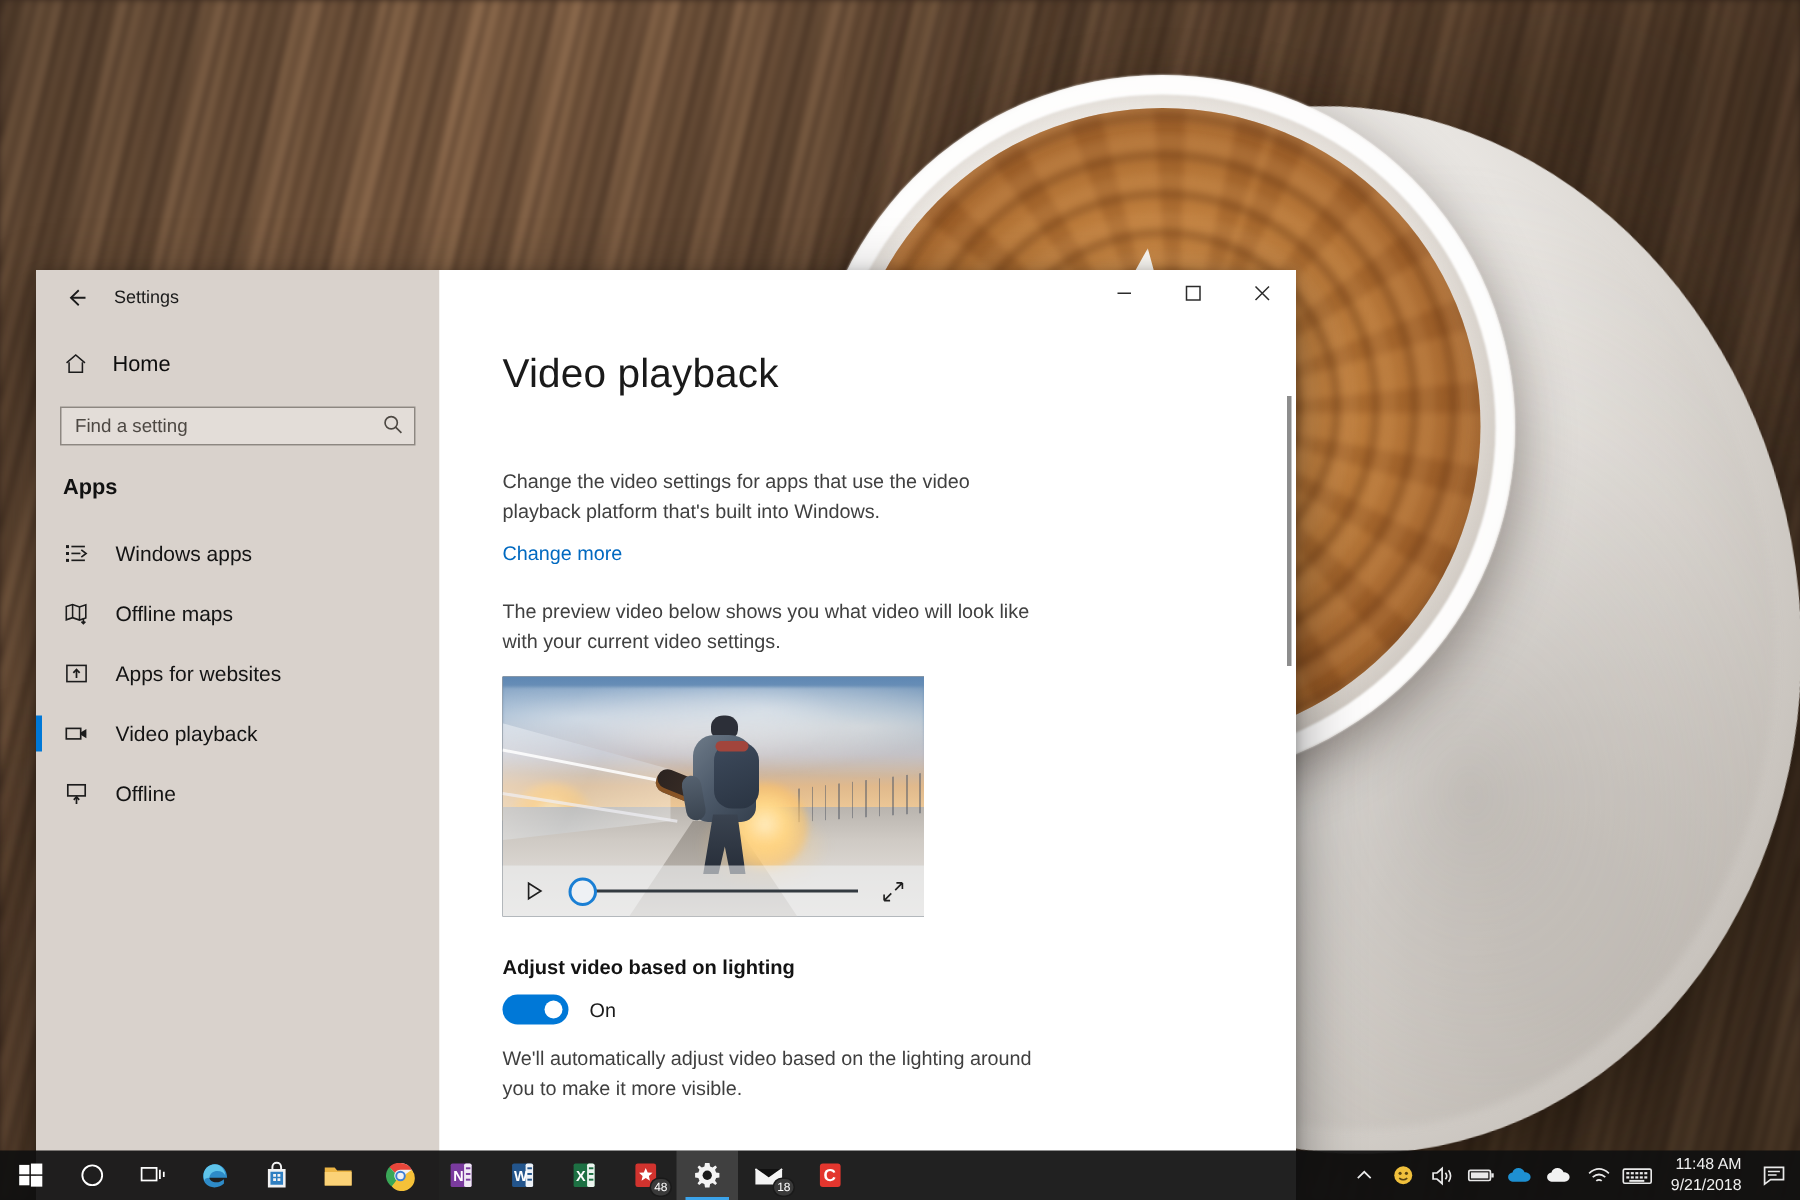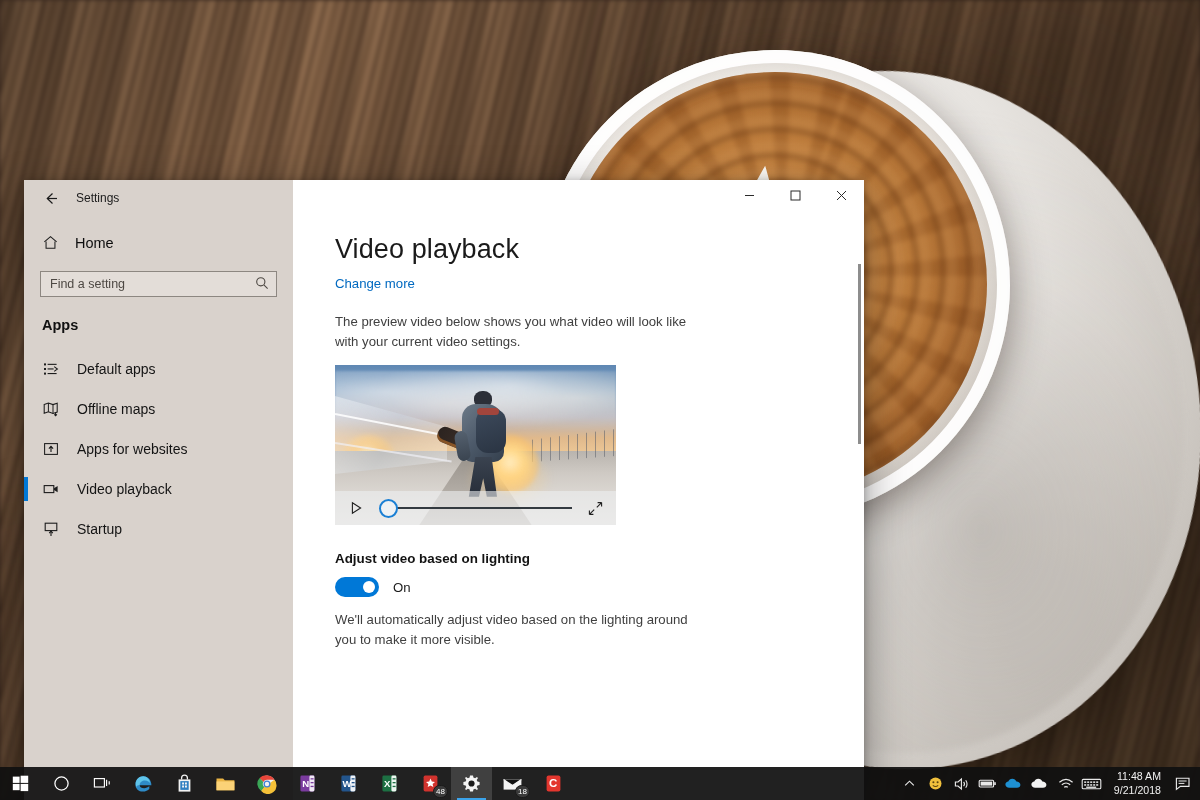--- a/index.html
+++ b/index.html
@@ -375,21 +375,21 @@
           <svg width="16" height="16" viewBox="0 0 16 16">
             <rect x="1" y="2.4" width="2" height="2" fill="#1c1c1c"></rect>
             <rect x="1" y="7" width="2" height="2" fill="#1c1c1c"></rect>
             <rect x="1" y="11.6" width="2" height="2" fill="#1c1c1c"></rect>
             <rect x="4.6" y="2.8" width="9" height="1.1" fill="#1c1c1c"></rect>
             <rect x="4.6" y="7.4" width="6" height="1.1" fill="#1c1c1c"></rect>
             <rect x="4.6" y="12" width="9" height="1.1" fill="#1c1c1c"></rect>
             <path d="M11.2 5.6 L14.4 8 L11.2 10.4" fill="none" stroke="#1c1c1c" stroke-width="1.1"></path>
           </svg>
         </span>
-        <span class="label">Default apps</span>
+        <span class="label">Windows apps</span>
       </div>
 
       <div class="nav-item">
         <span class="nav-ico">
           <svg width="16" height="16" viewBox="0 0 16 16">
             <path d="M1.2 3.4 L5.4 2 L10 3.6 L14.2 2.2 V11 L10 12.4 L5.4 10.8 L1.2 12.2 Z" fill="none" stroke="#1c1c1c" stroke-width="1.05"></path>
             <path d="M5.4 2 V10.8" stroke="#1c1c1c" stroke-width="1"></path>
             <path d="M10 3.6 V12.4" stroke="#1c1c1c" stroke-width="1"></path>
             <path d="M12.6 11.4 V14.6 M11.3 13.4 L12.6 14.8 L13.9 13.4" fill="none" stroke="#1c1c1c" stroke-width="1.05"></path>
           </svg>
@@ -419,21 +419,21 @@
       </div>
 
       <div class="nav-item">
         <span class="nav-ico">
           <svg width="16" height="16" viewBox="0 0 16 16">
             <rect x="2.2" y="2.2" width="11.6" height="7.4" fill="none" stroke="#1c1c1c" stroke-width="1.1"></rect>
             <path d="M8 15 V10.4" stroke="#1c1c1c" stroke-width="1.15"></path>
             <path d="M6.2 12.2 L8 10.2 L9.8 12.2" fill="none" stroke="#1c1c1c" stroke-width="1.15"></path>
           </svg>
         </span>
-        <span class="label">Startup</span>
+        <span class="label">Offline</span>
       </div>
 
     </div>
   </div>
 
   <div class="content-pane">
 
     <div class="titlebar-right">
       <div class="wbtn">
         <svg width="11" height="11" viewBox="0 0 11 11">
@@ -448,20 +448,21 @@
       <div class="wbtn close">
         <svg width="11" height="11" viewBox="0 0 11 11">
           <path d="M1 1 L10 10 M10 1 L1 10" stroke="currentColor" stroke-width="1"></path>
         </svg>
       </div>
     </div>
 
     <div class="content-inner">
       <h1 class="page-title">Video playback</h1>
 
+      <p class="para">Change the video settings for apps that use the video playback platform that's built into Windows.</p>
 
       <a class="link">Change more</a>
 
       <p class="para2">The preview video below shows you what video will look like with your current video settings.</p>
 
       
       <div class="video-card">
         <div class="v-sky"></div>
         <div class="v-clouds"></div>
         <div class="v-sun2"></div>

